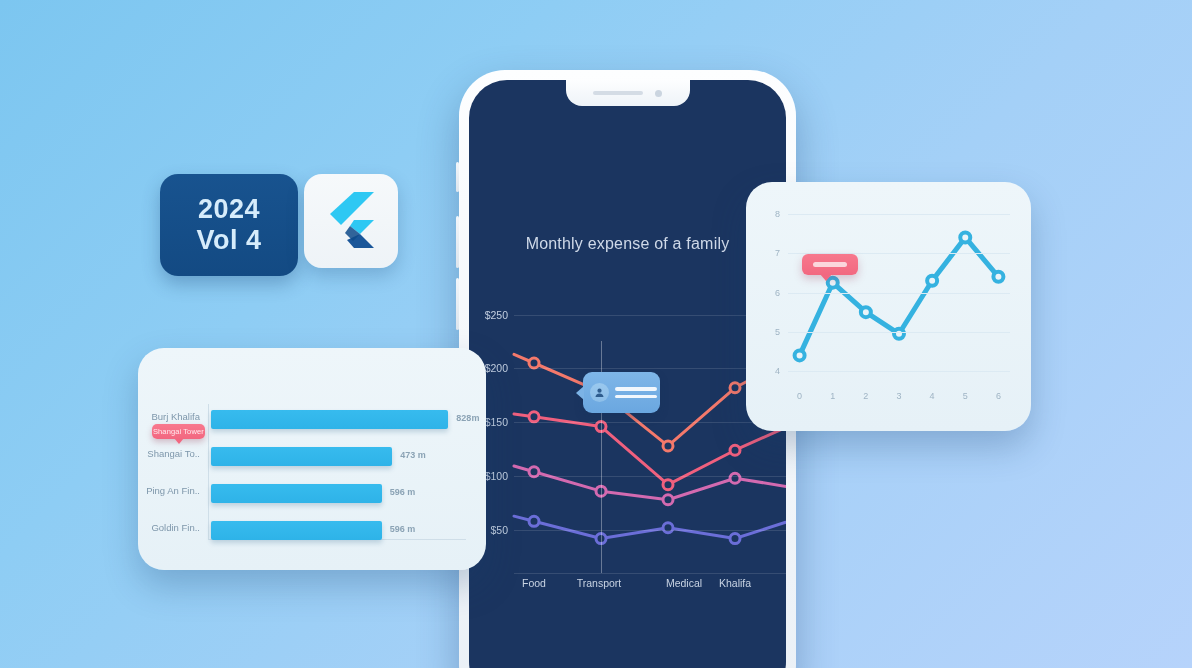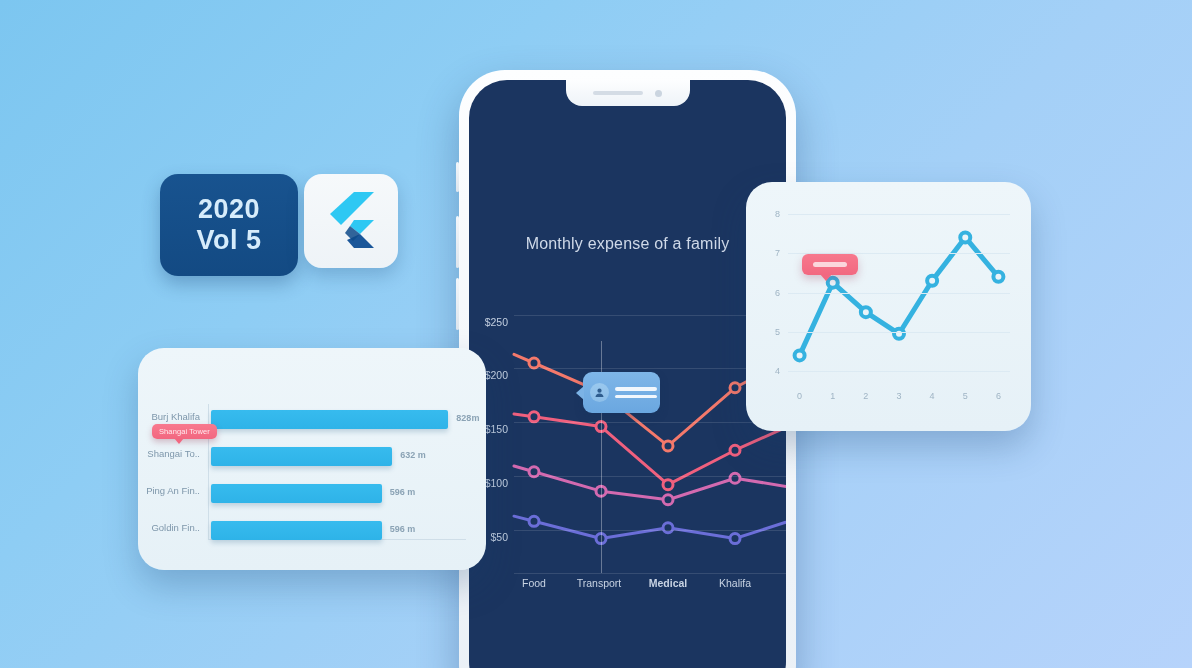--- a/index.html
+++ b/index.html
@@ -59,21 +59,21 @@
   .bar-cat{
     position:absolute;right:100%;margin-right:8px;top:1px;white-space:nowrap;
     color:#7e97ab;font-size:9.5px;
   }
   .bar-val{
     position:absolute;top:3px;white-space:nowrap;color:#8ba3b5;font-size:9px;font-weight:bold;
   }
   #bar-tooltip{
     position:absolute;left:152px;top:424px;z-index:9;
     background:linear-gradient(180deg,#f8798e 0%,#f26780 100%);
-    border-radius:5px;padding:3px 7px;
+    border-radius:5px;padding:3px 1px;
     box-shadow:0 3px 6px rgba(140,40,70,.28);
   }
   #bar-tooltip .txt{color:#ffe9ee;font-size:7.5px;white-space:nowrap;letter-spacing:.1px;}
   #bar-tooltip .tail{
     position:absolute;left:22px;bottom:-5px;width:0;height:0;
     border-left:5px solid transparent;border-right:5px solid transparent;
     border-top:6px solid #f26780;
   }
 
   
@@ -100,21 +100,21 @@
   .side-btn{
     position:absolute;left:-3px;width:3px;border-radius:2px;
     background:linear-gradient(180deg,#f2f6fa,#dde5ed);
   }
   #phone-title{
     position:absolute;left:0;top:155px;width:100%;text-align:center;
     color:#cfd9e8;font-size:16px;letter-spacing:.2px;
   }
   #phone-plot{position:absolute;left:45px;top:213px;width:290px;height:280px;}
   .gridline{position:absolute;left:0;height:1px;background:rgba(255,255,255,.12);width:290px;}
-  .ylab{position:absolute;right:100%;margin-right:6px;color:#c3cfe0;font-size:10.5px;white-space:nowrap;transform:translateY(-50%);margin-top:7px;}
+  .ylab{position:absolute;right:100%;margin-right:6px;color:#c3cfe0;font-size:10.5px;white-space:nowrap;transform:translateY(-50%);}
   #vline{position:absolute;top:0;width:1px;background:rgba(255,255,255,.34);}
   #phone-xaxis{position:absolute;left:45px;top:497px;width:290px;}
   .xlab{position:absolute;color:#c8d3e3;font-size:10.5px;transform:translateX(-50%);white-space:nowrap;}
   #phone-tooltip{
     position:absolute;left:583px;top:372px;width:77px;height:41px;z-index:8;
     background:linear-gradient(180deg,#7fb6e8 0%,#6aa7e0 100%);
     border-radius:9px;
     box-shadow:0 4px 8px rgba(20,50,90,.3);
     display:flex;align-items:center;padding-left:7px;box-sizing:border-box;gap:6px;
   }
@@ -153,22 +153,22 @@
   }
   svg{display:block;overflow:visible;}
 </style>
 </head>
 <body>
 
 <div class="stage">
 
   <div id="badge-group">
     <div id="vol-badge">
-      <div class="l">2020</div>
-      <div class="l">Vol 5</div>
+      <div class="l">2024</div>
+      <div class="l">Vol 4</div>
     </div>
     <div id="flutter-card">
       <span>
         <svg width="48" height="58" viewBox="0 0 48 58">
           <polygon points="27,0 47,0 14,33 3,22" fill="#2ec8f3"></polygon>
           <polygon points="27,28 47,28 33,42 23,34" fill="#2ec8f3"></polygon>
           <polygon points="33,42 47,56 27,56 20,48" fill="#1a5699"></polygon>
           <polygon points="23,34 33,42 26,49 18,41" fill="#0f4a8a" opacity=".85"></polygon>
         </svg>
       </span>
@@ -227,21 +227,21 @@
             <circle cx="87" cy="245.53846153846155" r="5" fill="#1b3560" stroke="#6b6ed8" stroke-width="3"></circle>
             <circle cx="154" cy="234.76923076923077" r="5" fill="#1b3560" stroke="#6b6ed8" stroke-width="3"></circle>
             <circle cx="221" cy="245.53846153846155" r="5" fill="#1b3560" stroke="#6b6ed8" stroke-width="3"></circle>
             <circle cx="288" cy="224" r="5" fill="#1b3560" stroke="#6b6ed8" stroke-width="3"></circle>
           </svg>
       </div>
 
       <div id="phone-xaxis">
           <div class="xlab" style="left: 20px;">Food</div>
           <div class="xlab" style="left: 85px;">Transport</div>
-          <div class="xlab" style="left: 154px; font-weight: bold;">Medical</div>
+          <div class="xlab" style="left: 170px;">Medical</div>
           <div class="xlab" style="left: 221px;">Khalifa</div>
         </div>
     </div>
   </div>
 
   <div id="phone-tooltip">
     <div class="tail"></div>
     <div id="tt-avatar">
       <svg width="11" height="11" viewBox="0 0 12 12">
         <circle cx="6" cy="4" r="2.3" fill="#2f5d8e"></circle>
@@ -259,21 +259,21 @@
       <div class="axis-y"></div>
       <div class="axis-x"></div>
     <div class="bar-row" style="top: 6px;">
           <div class="bar-cat">Burj Khalifa</div>
           <div class="bar" style="width: 237.36px; background: linear-gradient(rgb(55, 187, 238) 0%, rgb(46, 179, 232) 100%);"></div>
           <div class="bar-val" style="left: 248.36px;">828m</div>
         </div>
         <div class="bar-row" style="top: 43px;">
           <div class="bar-cat">Shangai To..</div>
           <div class="bar" style="width: 181.173px; background: linear-gradient(rgb(55, 187, 238) 0%, rgb(46, 179, 232) 100%);"></div>
-          <div class="bar-val" style="left: 192.173px;">632 m</div>
+          <div class="bar-val" style="left: 192.173px;">473 m</div>
         </div>
         <div class="bar-row" style="top: 80px;">
           <div class="bar-cat">Ping An Fin..</div>
           <div class="bar" style="width: 170.853px; background: linear-gradient(rgb(55, 187, 238) 0%, rgb(46, 179, 232) 100%);"></div>
           <div class="bar-val" style="left: 181.853px;">596 m</div>
         </div>
         <div class="bar-row" style="top: 117px;">
           <div class="bar-cat">Goldin Fin..</div>
           <div class="bar" style="width: 170.853px; background: linear-gradient(rgb(55, 187, 238) 0%, rgb(46, 179, 232) 100%);"></div>
           <div class="bar-val" style="left: 181.853px;">596 m</div>

